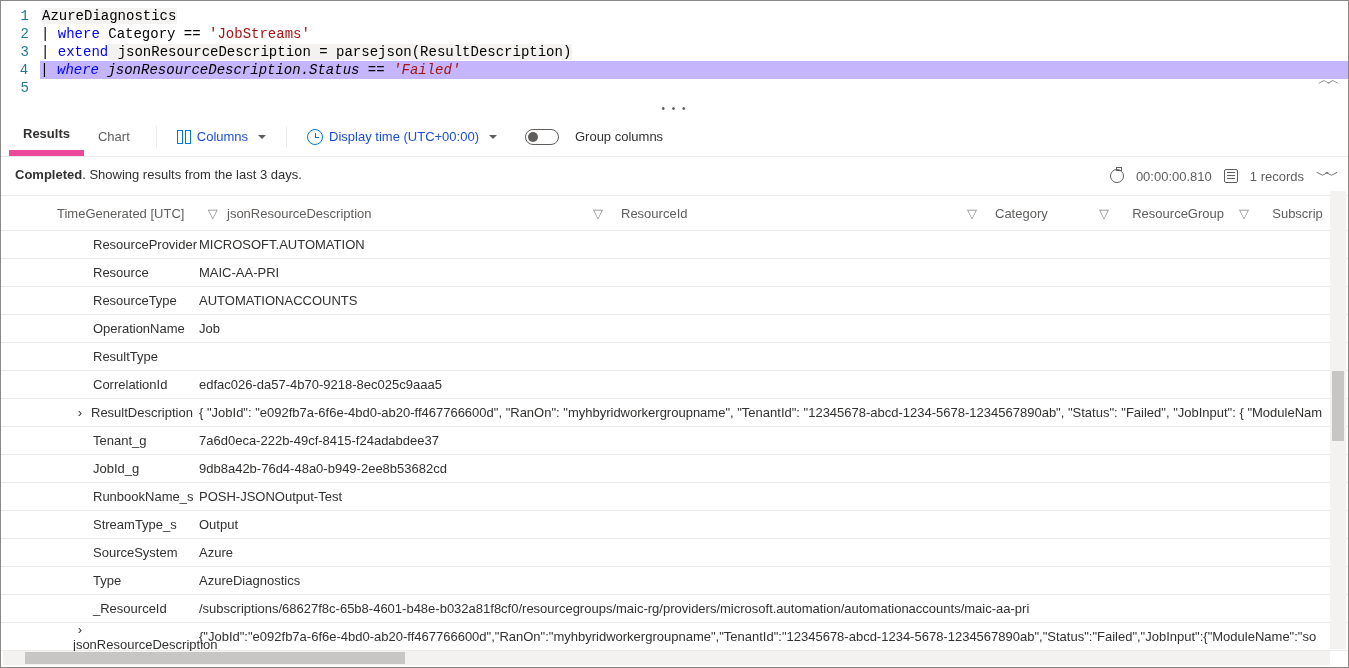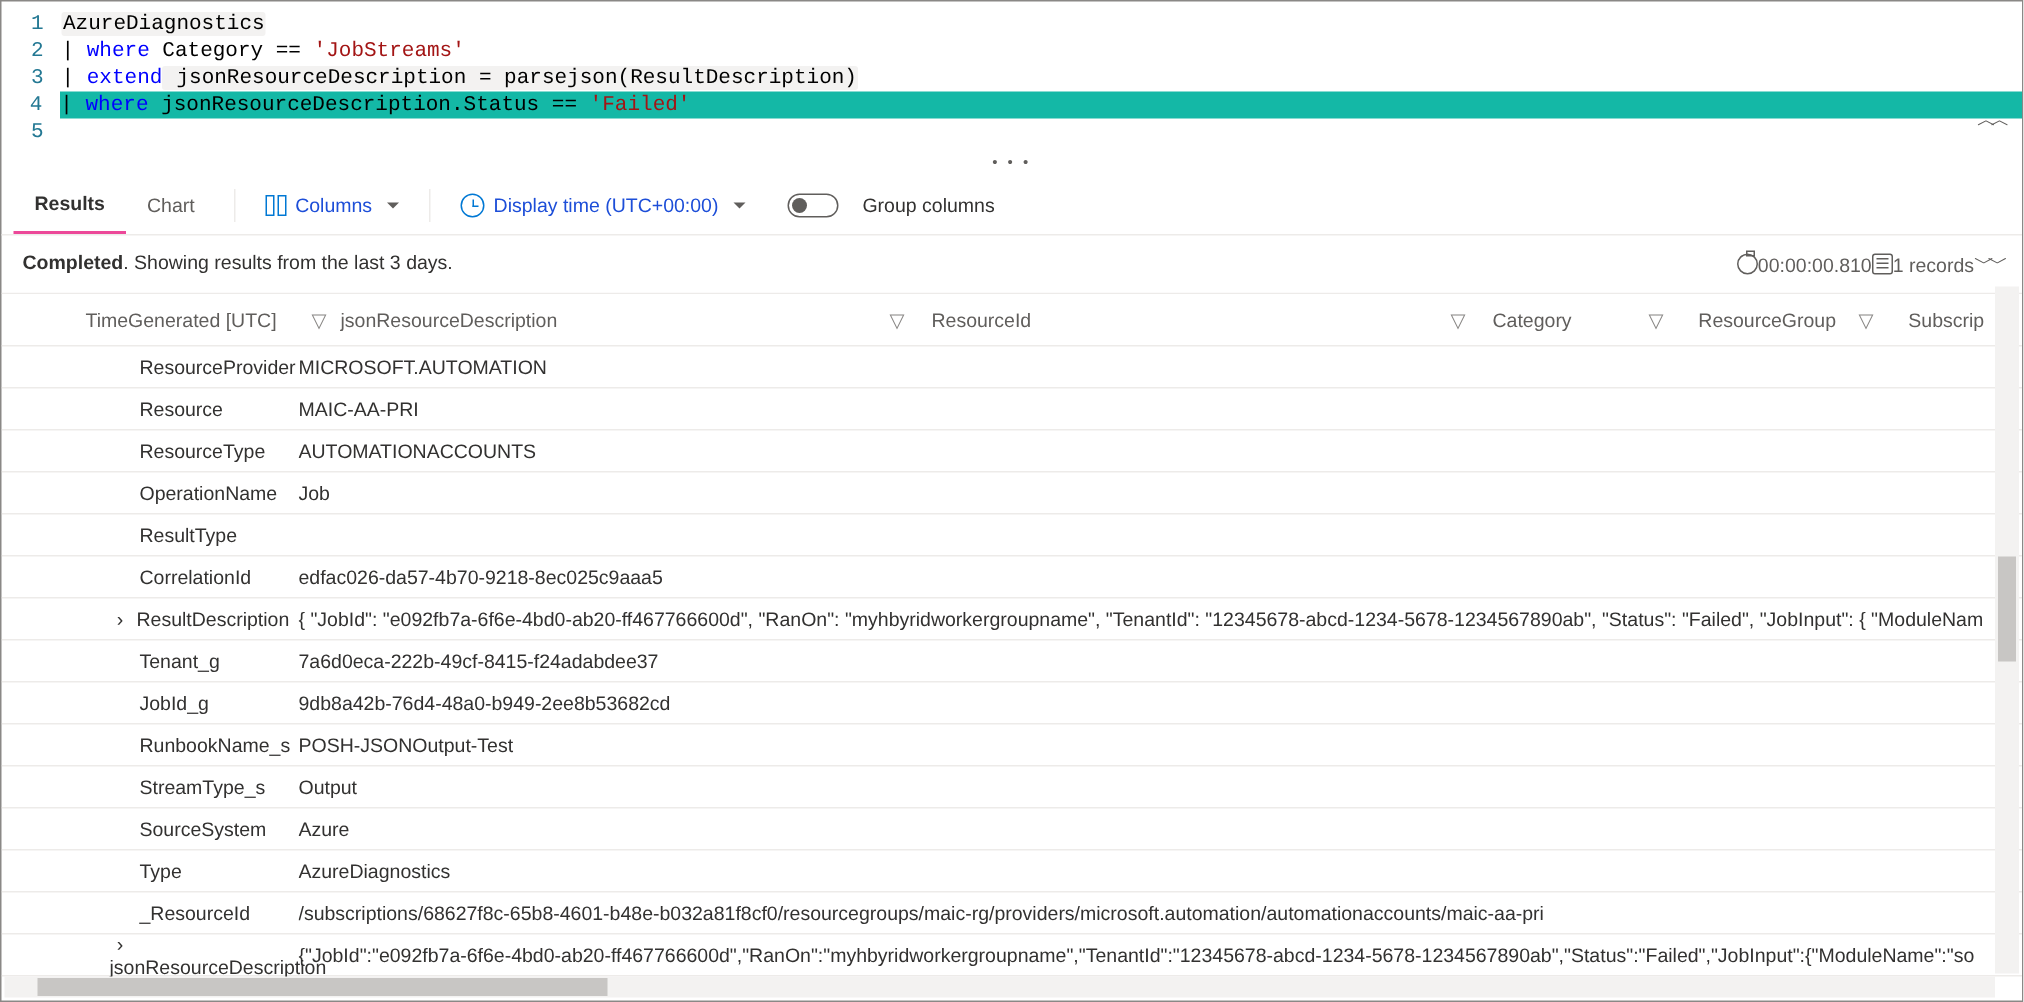--- a/index.html
+++ b/index.html
@@ -15,36 +15,36 @@
   .kw-red { color: #a31515; }
   .tok-black { color: #000; }
   .hl { background: #f3f2f1; border-radius:2px; padding:0 1px;}
   .collapse-chevs { position: absolute; right: 12px; top: 70px; color: #605e5c; font-size: 13px; letter-spacing:-4px; cursor: pointer; }
   .three-dots { text-align:center; color:#605e5c; letter-spacing:2px; height:14px; margin-top:4px; font-size:10px;}
 
   
   .toolbar { display:flex; align-items:center; height:40px; border-bottom:1px solid #edebe9; padding:0 8px; gap:4px; }
   .tabs { display:flex; align-items:flex-end; height:100%; }
   .tab { padding:0 14px; height:100%; display:flex; align-items:center; color:#605e5c; cursor:pointer; }
-  .tab.active { color:#323130; font-weight:600; border-bottom:2px solid #ec4899; }
+  .tab.active { color:#323130; font-weight:600; border-bottom:6px solid #ec4899; }
   .vsep { width:1px; height:22px; background:#edebe9; margin:0 8px; }
   .tb-btn { display:flex; align-items:center; gap:6px; padding:4px 8px; color:#1d4ed8; cursor:pointer; border-radius:2px; }
   .chev-down::after { content:""; display:inline-block; border:4px solid transparent; border-top-color:#605e5c; transform:translateY(2px); margin-left:4px; }
   .icon-columns { display:inline-flex; gap:2px; }
   .icon-columns span { width:6px; height:14px; border:1.3px solid #0078d4; }
   .icon-clock { width:16px; height:16px; border:1.3px solid #0078d4; border-radius:50%; position:relative; }
   .icon-clock::before { content:""; position:absolute; left:7px; top:3px; width:1.3px; height:5px; background:#0078d4; }
   .icon-clock::after { content:""; position:absolute; left:7px; top:7px; width:4px; height:1.3px; background:#0078d4; }
   .toggle { width:34px; height:16px; border:1.3px solid #605e5c; border-radius:10px; position:relative; }
   .toggle::before { content:""; position:absolute; left:2px; top:2px; width:10px; height:10px; background:#605e5c; border-radius:50%; }
 
   
   .statusbar { display:flex; align-items:flex-start; justify-content:space-between; padding:10px 14px; }
   .status-left b { font-weight:600; }
-  .status-right { display:flex; align-items:center; color:#605e5c; }
+  .status-right { display:flex; align-items:center; gap:12px; color:#605e5c; }
   .mini-icon { width:14px; height:14px; border:1.2px solid #605e5c; border-radius:50%; position:relative; }
   .mini-icon.stopwatch::before{content:"";position:absolute;left:5px;top:-3px;width:4px;height:2px;border:1px solid #605e5c;}
   .mini-icon.doc{border-radius:2px;}
   .mini-icon.doc::after{content:"";position:absolute;left:2px;top:2px;right:2px;height:1px;background:#605e5c;box-shadow:0 3px 0 #605e5c,0 6px 0 #605e5c;}
   .dbl-chev { font-size:14px; letter-spacing:-5px; cursor:pointer; }
 
   
   .grid-wrap { flex:1; overflow:hidden; display:flex; flex-direction:column; }
   .grid-head { display:flex; align-items:center; height:36px; border-top:1px solid #edebe9; border-bottom:1px solid #edebe9; padding-left:56px; color:#605e5c; }
   .gh-col { display:flex; align-items:center; gap:8px; }
@@ -81,21 +81,21 @@
       <div class="code-line">
         <div class="gutter">2</div>
         <div class="code"><span class="tok-black">| </span><span class="kw-blue">where</span><span class="tok-black"> Category == </span><span class="kw-red">'JobStreams'</span></div>
       </div>
       <div class="code-line">
         <div class="gutter">3</div>
         <div class="code"><span class="tok-black">| </span><span class="kw-blue">extend</span><span class="tok-black hl"> jsonResourceDescription = parsejson(ResultDescription)</span></div>
       </div>
       <div class="code-line">
         <div class="gutter">4</div>
-        <div class="code" style="background: #14b8a6; width: 100%;"><span class="tok-black">| </span><span class="kw-blue">where</span><span class="tok-black"> jsonResourceDescription.Status == </span><span class="kw-red">'Failed'</span></div>
+        <div class="code" style="background: #c4b5fd; width: 100%; font-style: italic;"><span class="tok-black">| </span><span class="kw-blue">where</span><span class="tok-black"> jsonResourceDescription.Status == </span><span class="kw-red">'Failed'</span></div>
       </div>
       <div class="code-line">
         <div class="gutter">5</div>
         <div class="code"></div>
       </div>
     </div>
   <div class="collapse-chevs">︿︿</div>
   <div class="three-dots">• • •</div>
 
   <div class="toolbar">

